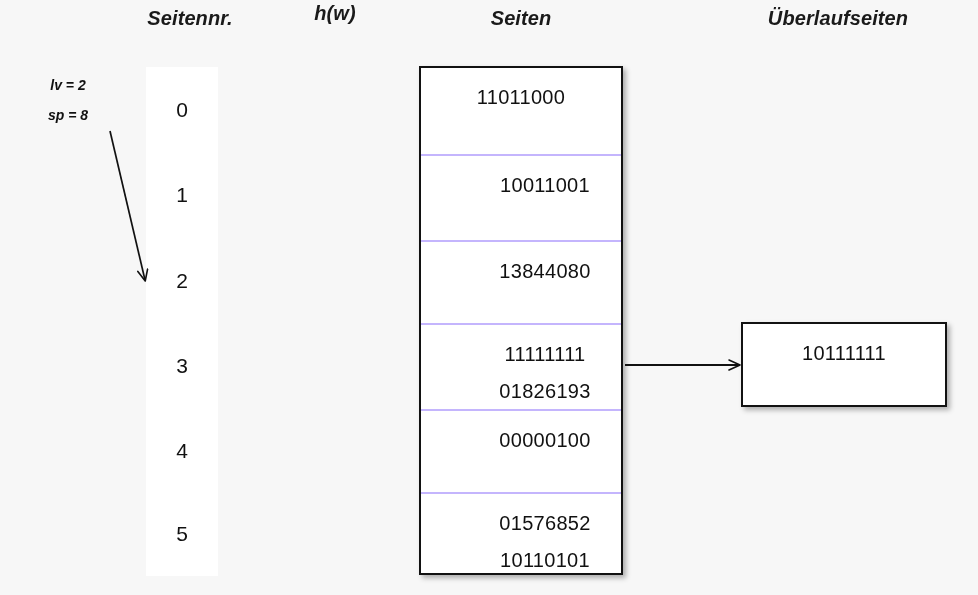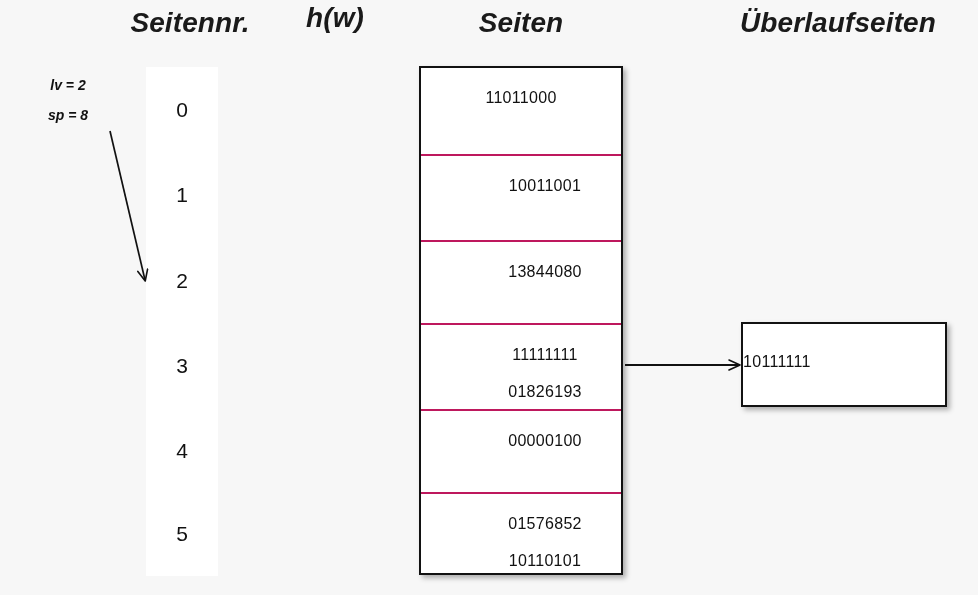--- a/index.html
+++ b/index.html
@@ -22,21 +22,21 @@
     top: 0;
     width: 978px;
     height: 595px;
   }
 
   
   .col-header {
     position: absolute;
     font-style: italic;
     font-weight: 600;
-    font-size: 28px;
+    font-size: 20px;
     letter-spacing: 0.1px;
     white-space: nowrap;
     transform: translateX(-50%);
     color: #1a1a1a;
   }
   #hdr-seitennr { left: 190px; top: 7px; }
   #hdr-hw       { left: 335px; top: 2px; }
   #hdr-seiten   { left: 521px; top: 7px; }
   #hdr-ueber    { left: 838px; top: 7px; }
 
@@ -95,44 +95,44 @@
   .page-row {
     position: absolute;
     left: 0;
     width: 100%;
     box-sizing: border-box;
     padding-top: 11px;
     text-align: center;
   }
   .page-row + .page-row { }
   .page-row.divider {
-    border-top: 2px solid #be185d;
+    border-top: 2px solid #c4b5fd;
     padding-left: 48px;
   }
   .page-line {
-    font-size: 16px;
+    font-size: 20px;
     font-weight: 500;
     line-height: 37px;
     letter-spacing: 0.3px;
     color: #111111;
   }
 
   
   #overflow-box {
     position: absolute;
     left: 741px;
     top: 322px;
     width: 206px;
     height: 85px;
     background: #ffffff;
     border: 2px solid #121212;
     box-sizing: border-box;
     box-shadow: 3px 3px 5px rgba(0,0,0,0.30);
-    padding-top: 19px;
-    text-align: left;
+    padding-top: 11px;
+    text-align: center;
   }
 
   
   #arrows {
     position: absolute;
     left: 0;
     top: 0;
     width: 978px;
     height: 595px;
     pointer-events: none;

